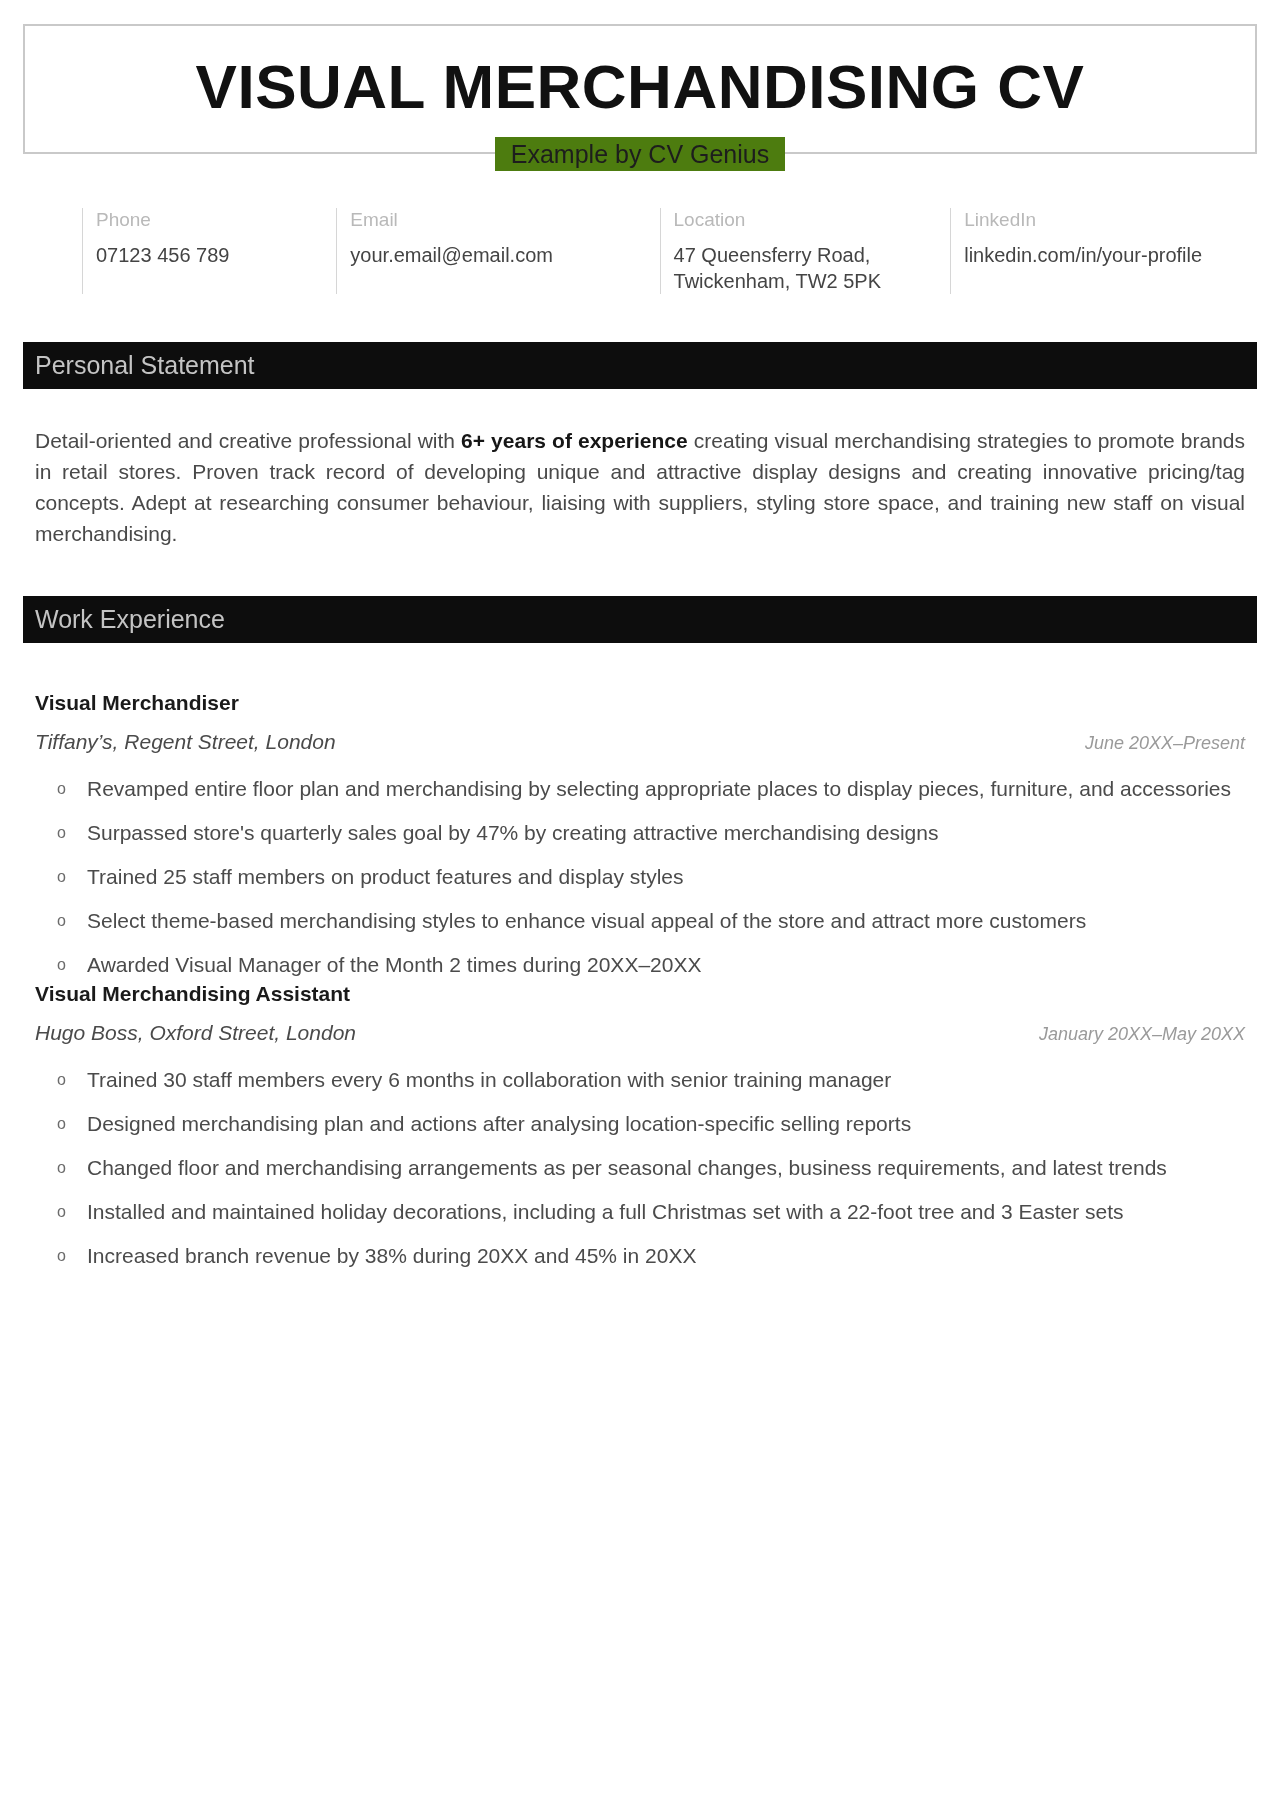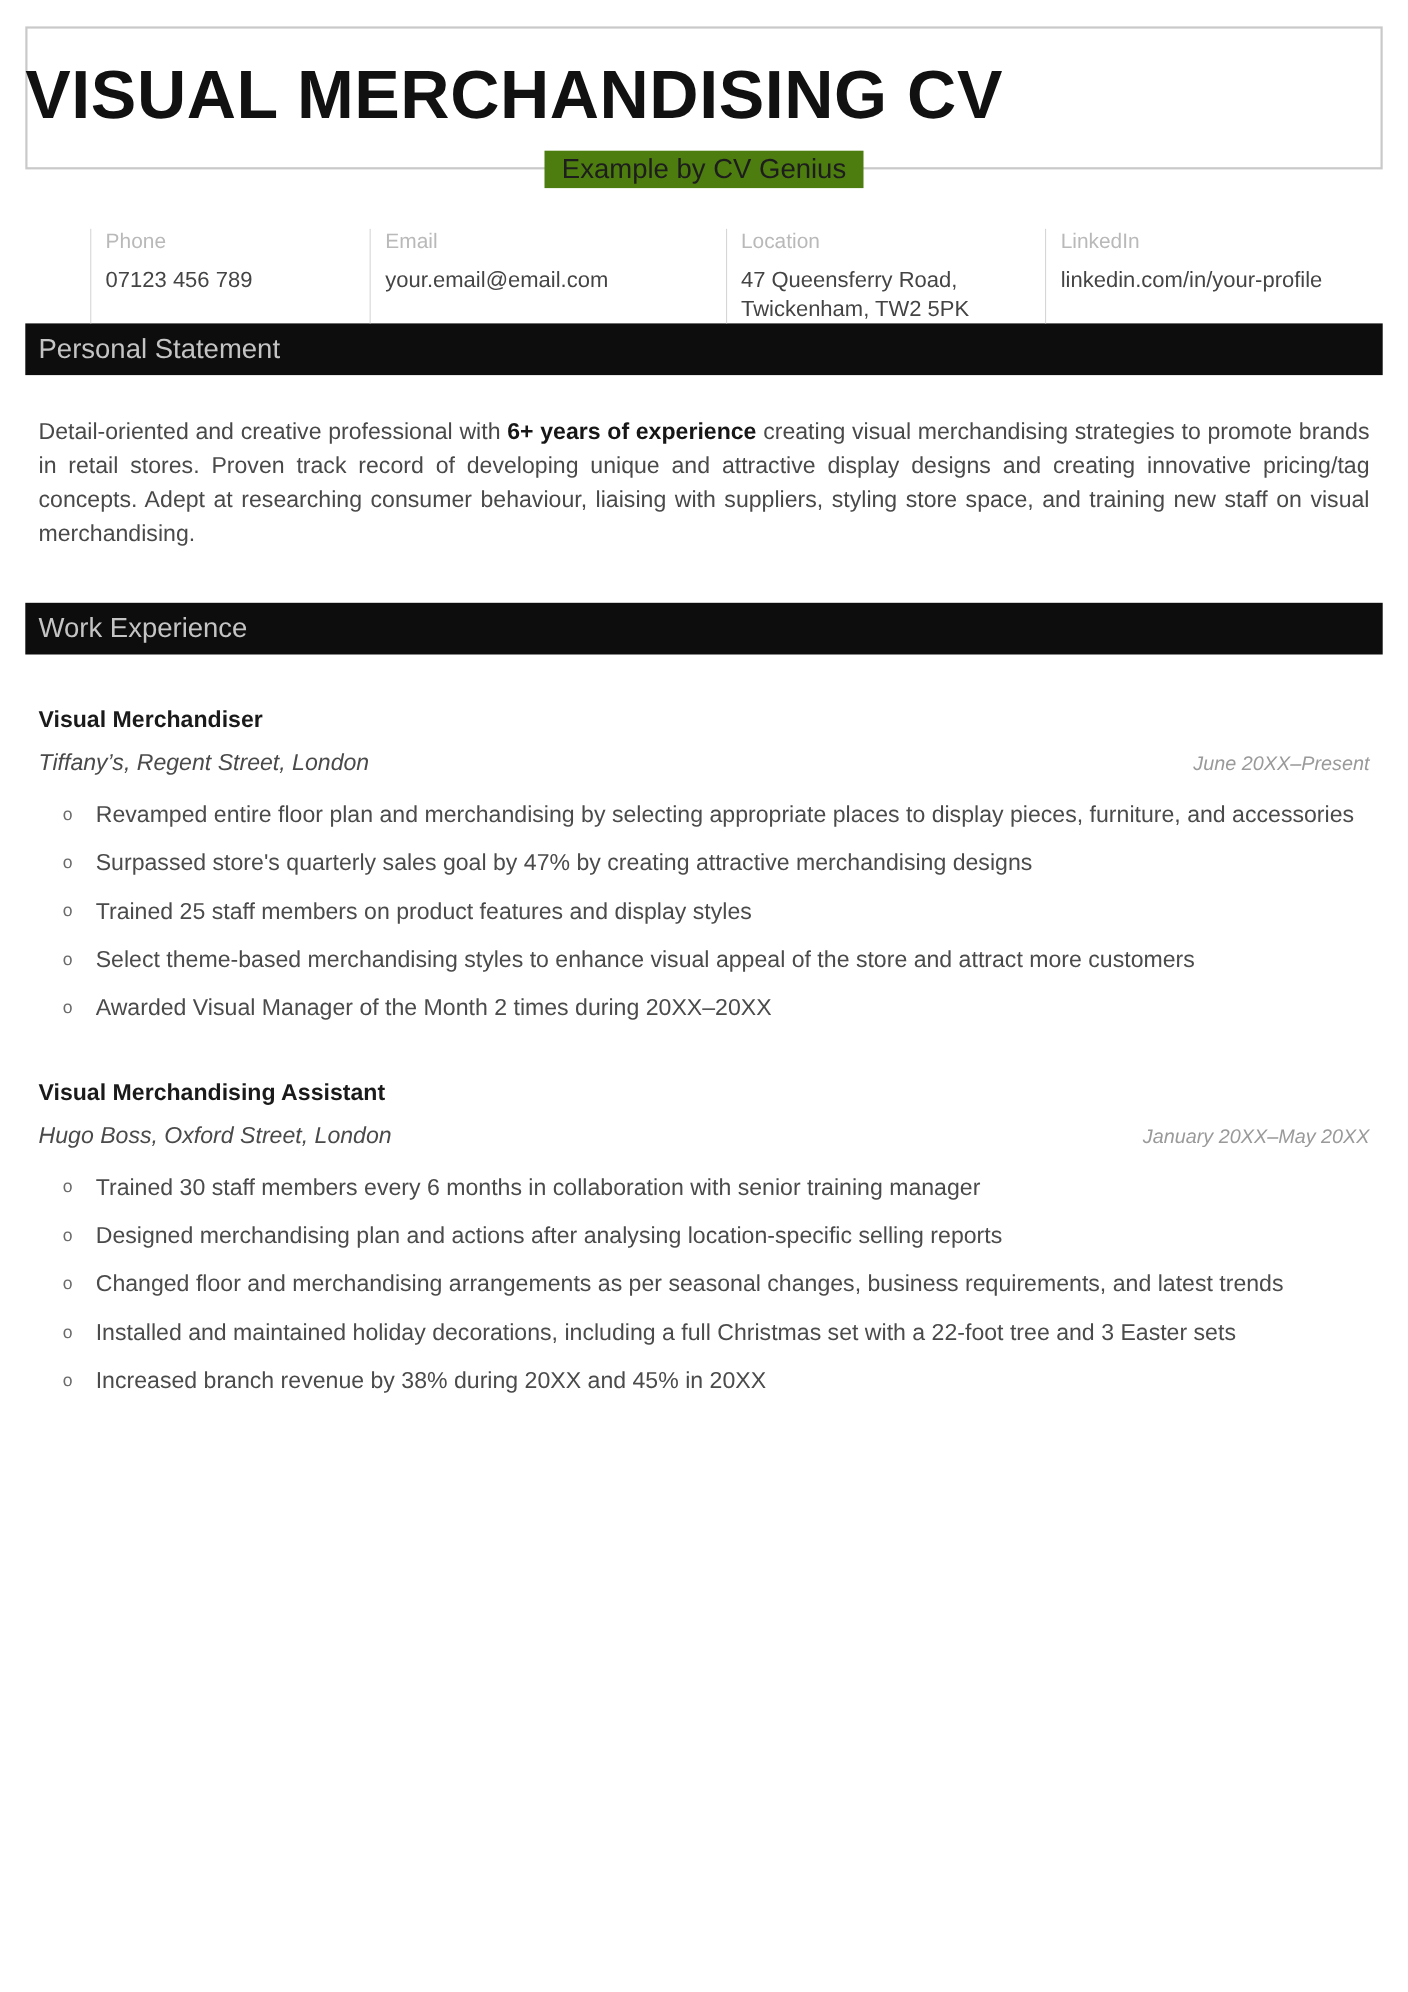--- a/index.html
+++ b/index.html
@@ -38,20 +38,21 @@
     height: 130px;
     border: 2px solid #c9c9c9;
     box-sizing: border-box;
     background: #ffffff;
   }
   .cv-title {
     position: absolute;
     left: 0;
     right: 0;
     top: 32px;
+    text-align: center;
     font-size: 62px;
     font-weight: bold;
     color: #111111;
     letter-spacing: 0.5px;
     line-height: 1;
     white-space: nowrap;
   }
   .byline-wrap {
     position: absolute;
     left: 0;
@@ -102,38 +103,38 @@
   
   .section-bar {
     background: #0d0d0d;
     height: 47px;
     line-height: 47px;
     padding-left: 12px;
     font-size: 25px;
     color: #c4c4c4;
     box-sizing: border-box;
   }
-  .section-personal { }
+  .section-personal { margin-top: 48px; }
   .section-work { margin-top: 47px; }
 
   
   .statement {
     margin-top: 36px;
     padding: 0 12px;
     font-size: 21px;
     line-height: 31px;
     color: #494949;
     text-align: justify;
   }
   .statement b { color: #161616; font-weight: bold; }
 
   
   .job { padding: 0 12px; }
   .job.first { margin-top: 46px; }
-  .job.second { margin-top: 48px; }
+  .job.second { }
 
   .job-title {
     font-size: 21px;
     font-weight: bold;
     color: #1a1a1a;
     line-height: 28px;
   }
   .job-meta {
     display: flex;
     align-items: baseline;

